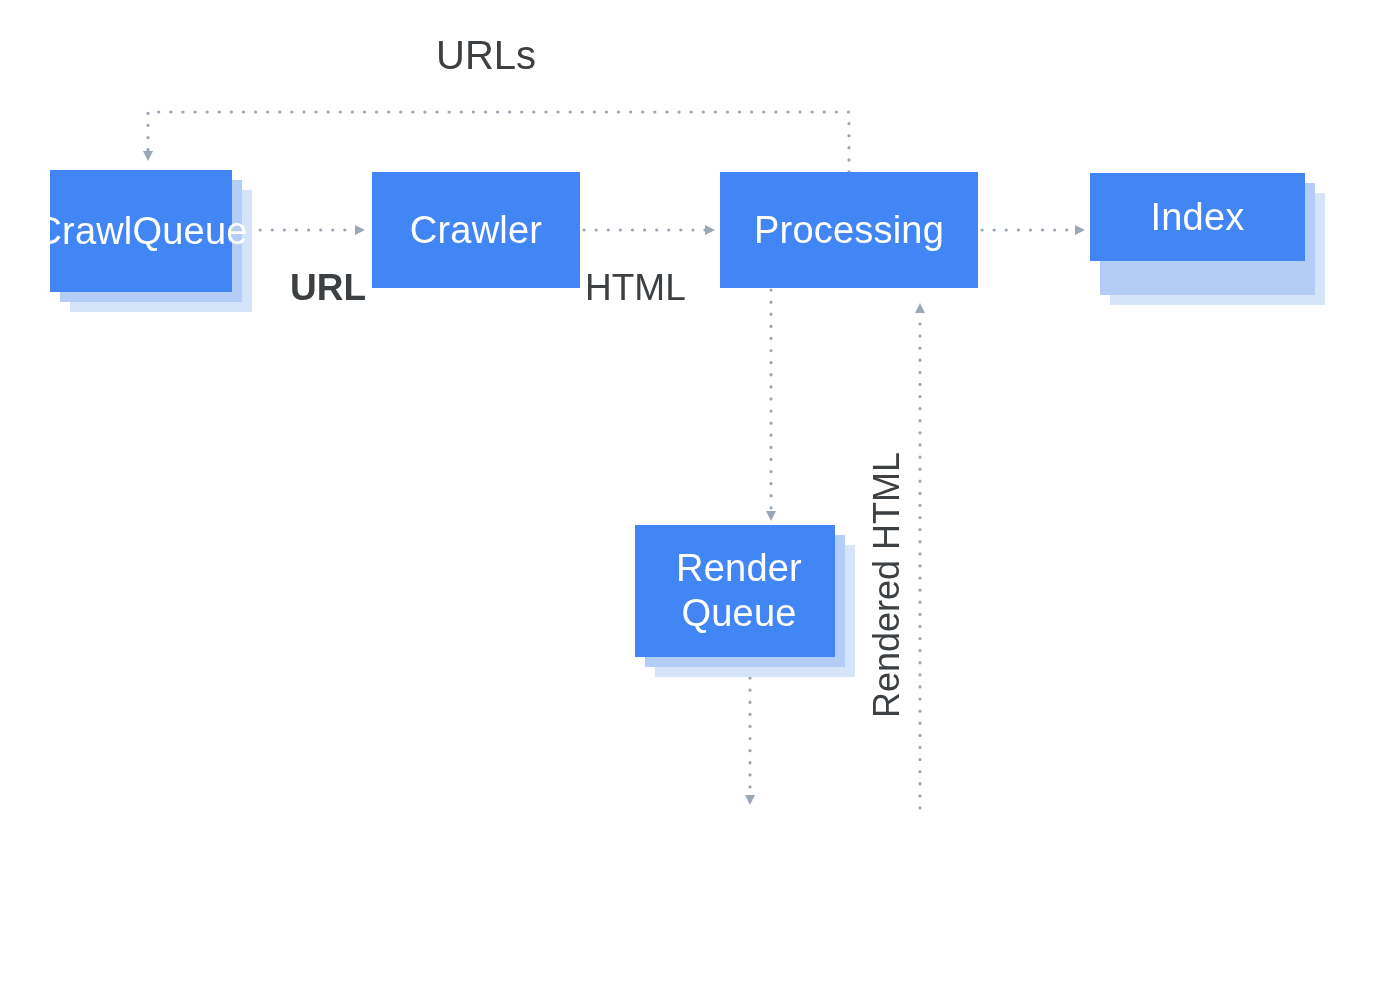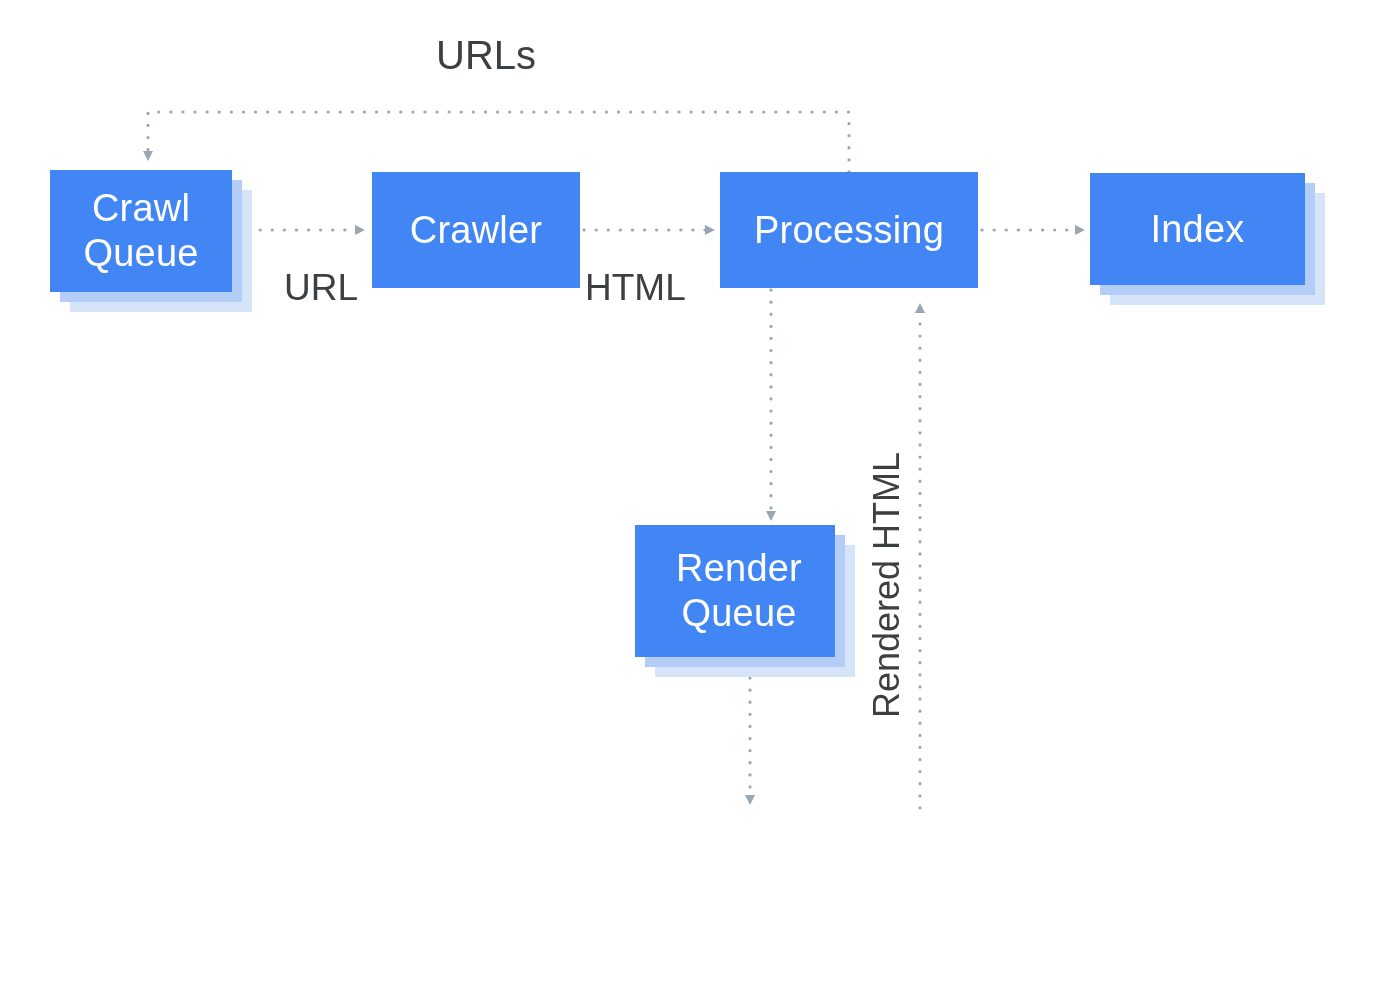--- a/index.html
+++ b/index.html
@@ -109,57 +109,57 @@
     </g>
 
     <g>
       <path d="M920,808 L920,312" fill="none" stroke="#9aa7b4" stroke-width="3.2" stroke-dasharray="0.1 12" stroke-linecap="round" marker-end="url(#arrow-up)"></path>
     </g>
   </svg>
 
   <div class="stack-layer" style="left:70px; top:190px; width:182px; height:122px; background:#d6e4fa;"></div>
   <div class="stack-layer" style="left:60px; top:180px; width:182px; height:122px; background:#b4cdf6;"></div>
   <div class="node" style="left:50px; top:170px; width:182px; height:122px; background:#4285f4; font-size:38px; z-index:5;">
-    <div class="node-face" style="flex-direction:column;">
+    <div class="node-face" style="flex-direction:row;">
       <span>Crawl</span>
       <span>Queue</span>
     </div>
   </div>
 
   <div class="node" style="left:372px; top:172px; width:208px; height:116px; background:#4285f4; font-size:38px;text-align:center;">
     <div class="node-face">
       <span>Crawler</span>
     </div>
   </div>
 
   <div class="node" style="left:720px; top:172px; width:258px; height:116px; background:#4285f4; font-size:38px;">
     <div class="node-face">
       <span>Processing</span>
     </div>
   </div>
 
   <div class="stack-layer" style="left:1110px; top:193px; width:215px; height:112px; background:#d6e4fa;"></div>
   <div class="stack-layer" style="left:1100px; top:183px; width:215px; height:112px; background:#b4cdf6;"></div>
-  <div class="node" style="left:1090px; top:173px; width:215px; height:112px; background:#4285f4; font-size:38px; z-index:5;">
+  <div class="node" style="left:1090px; top:173px; width:215px; height:88px; background:#4285f4; font-size:38px; z-index:5;">
     <div class="node-face">
       <span>Index</span>
     </div>
   </div>
 
   <div class="stack-layer" style="left:655px; top:545px; width:200px; height:132px; background:#d6e4fa;"></div>
   <div class="stack-layer" style="left:645px; top:535px; width:200px; height:132px; background:#b4cdf6;"></div>
   <div class="node" style="left:635px; top:525px; width:200px; height:132px; background:#4285f4; font-size:38px; z-index:5;">
     <div class="node-face" style="flex-direction:column;padding-left:8px;">
       <span>Render</span>
       <span>Queue</span>
     </div>
   </div>
 
 
   <div class="edge-label" style="left:388px; top:33px; font-size:40px;margin-left:48px;">URLs</div>
 
-  <div class="edge-label" style="left:284px; top:267px; font-size:37px;">URL</div>
+  <div class="edge-label" style="left:290px; top:267px; font-size:37px;font-weight:bold;">URL</div>
 
   <div class="edge-label" style="left:585px; top:267px; font-size:37px;">HTML</div>
 
   <div class="edge-label vertical" style="left:866px; top:718px; font-size:36px;">Rendered HTML</div>
 
 </div>
 
 </body></html>

